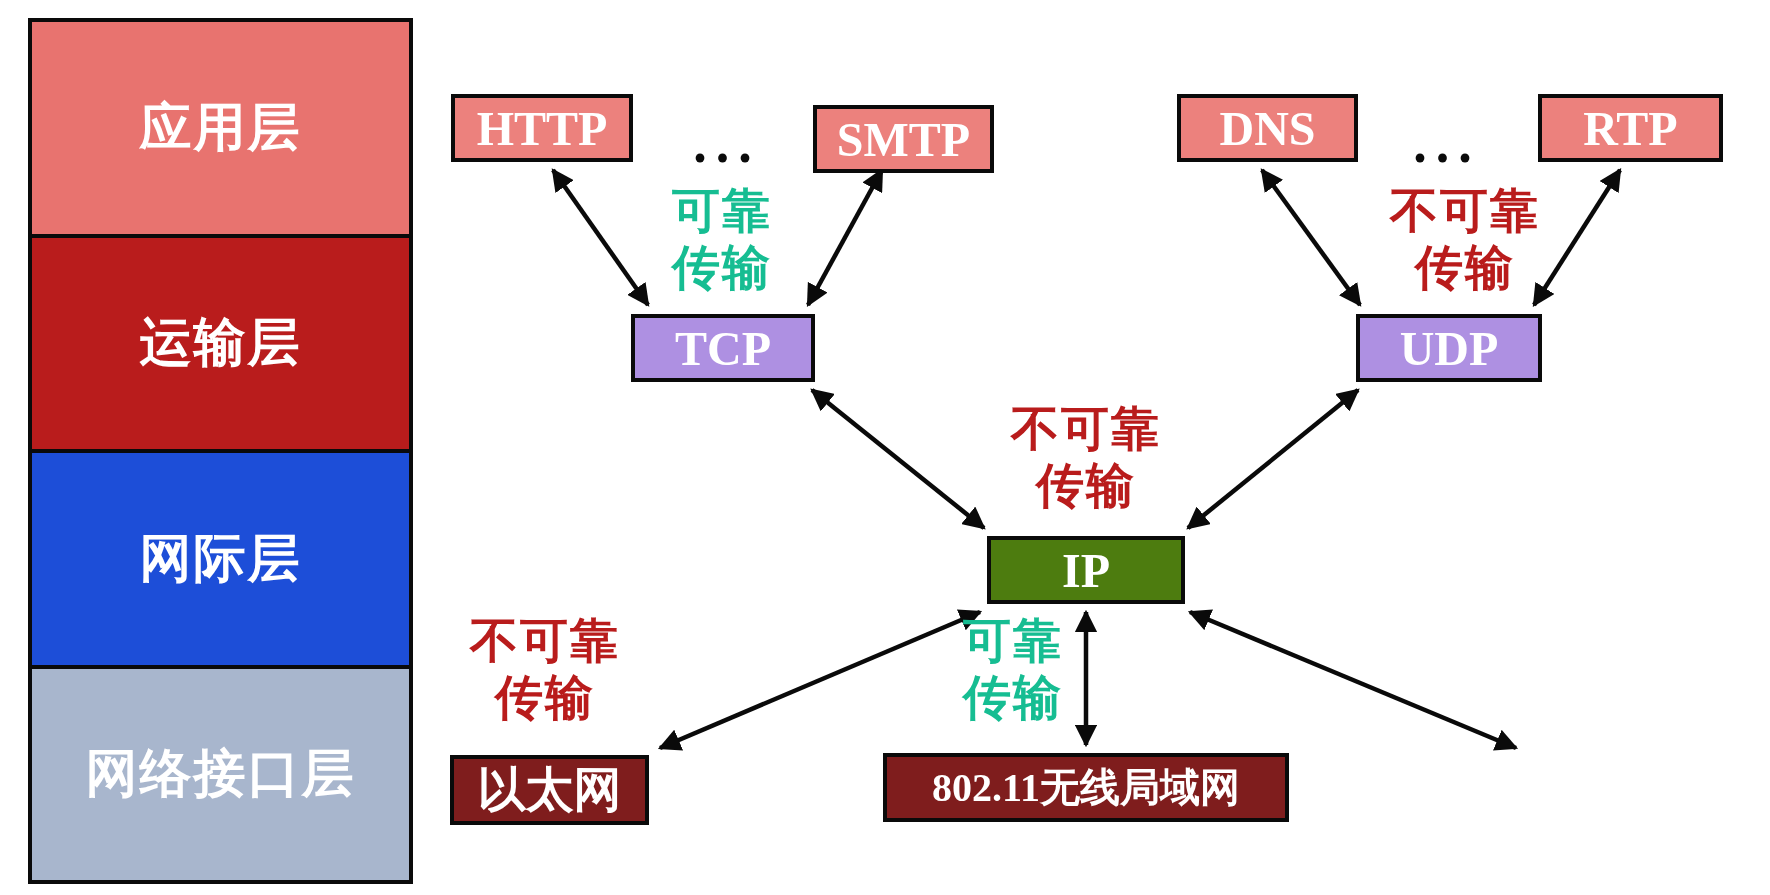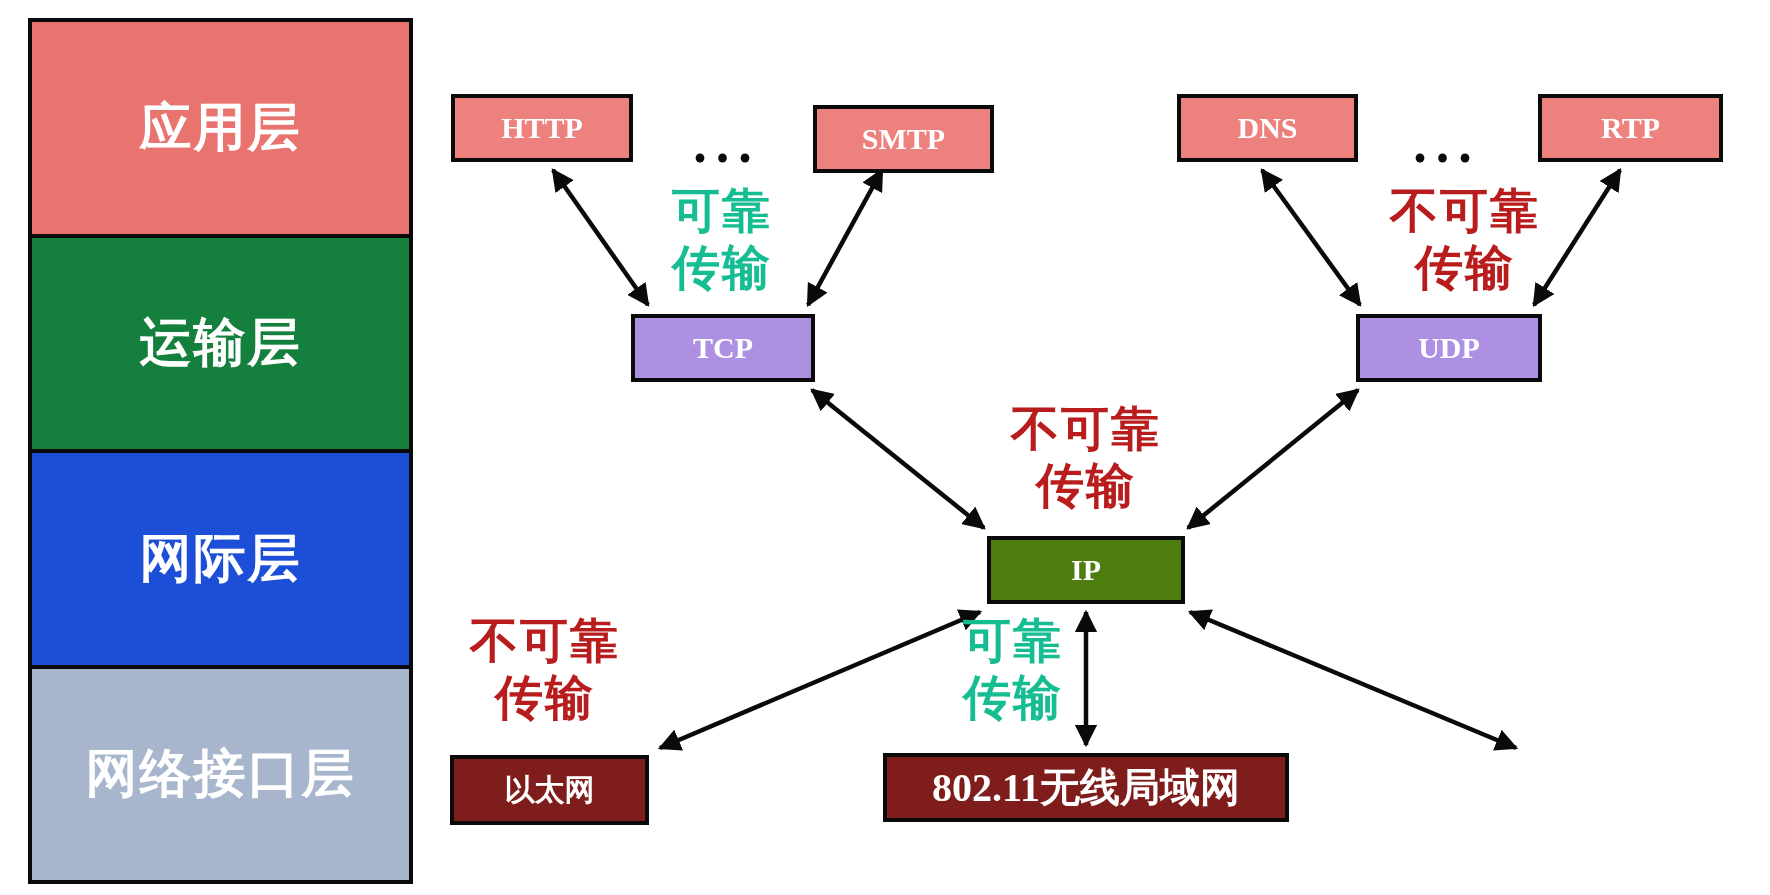--- a/index.html
+++ b/index.html
@@ -25,32 +25,32 @@
   .layer {
     flex: 1;
     display: flex; align-items: center; justify-content: center;
     color: #ffffff;
     font-size: 52px; font-weight: bold;
     border-bottom: 4px solid #0a0a0a;
     letter-spacing: 2px;
   }
   .layer:last-child { border-bottom: none; }
   .bg-red-panel    { background: #E8736F; }
-  .bg-purple-panel { background: #15803d; }
+  .bg-purple-panel { background: #b91c1c; }
   .bg-yellow-panel { background: #1d4ed8; }
   .bg-gray-panel   { background: #A8B6CD; }
 
   
   .box {
     position: absolute;
     box-sizing: border-box;
     border: 4px solid #0a0a0a;
     display: flex; align-items: center; justify-content: center;
     color: #ffffff;
-    font-size: 30px; font-weight: bold;
+    font-size: 48px; font-weight: bold;
     z-index: 2;
     white-space: nowrap;
   }
   .bg-red    { background: #EC817D; }
   .bg-purple { background: #AE90E2; }
   .bg-yellow { background: #4d7c0f; }
   .bg-gray   { background: #7f1d1d; }
 
   #node-http        { left: 451px;  top: 94px;  width: 182px; height: 68px; }
   #node-smtp        { left: 813px;  top: 94px;  width: 181px; height: 68px; margin-top: 11px; }

